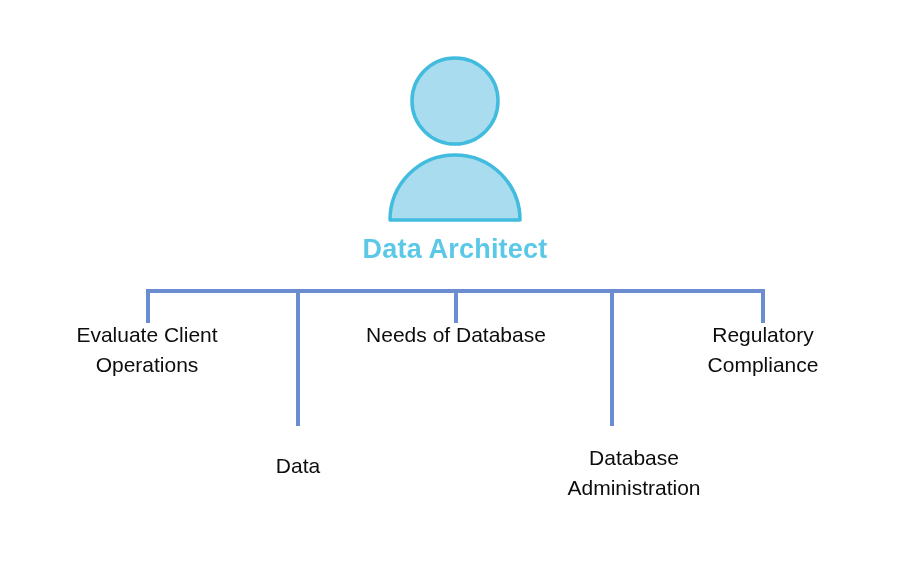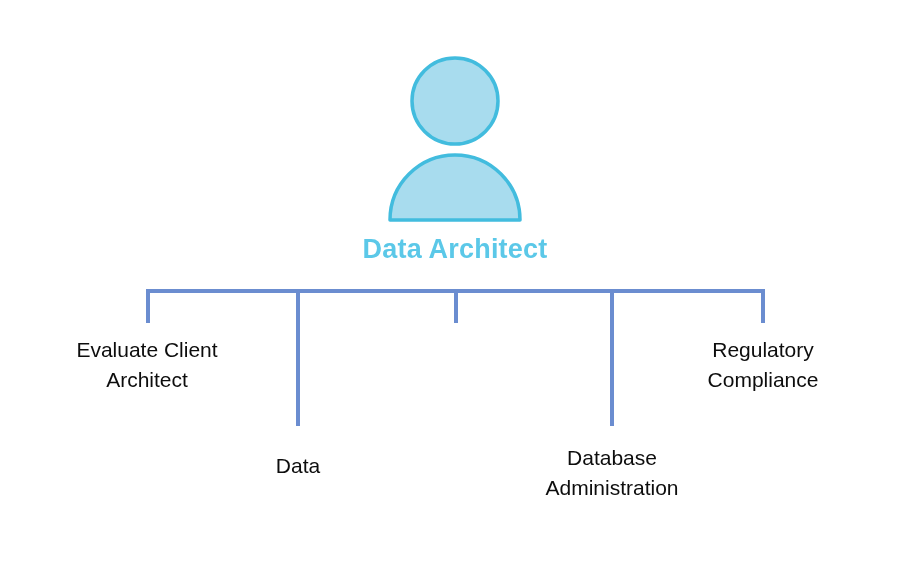--- a/index.html
+++ b/index.html
@@ -60,27 +60,27 @@
     font-size: 21px;
     font-weight: normal;
     color: #0d0d0d;
     line-height: 30px;
     white-space: nowrap;
   }
   .leaf-label .line {
     display: block;
   }
 
-  .row-upper { top: 335px; }
+  .row-upper { top: 320px; }
   .row-lower { top: 443px; }
 
   #leaf-0 { left: 17px;  width: 260px; }
   #leaf-1 { left: 168px; width: 260px; margin-top: 8px; }
   #leaf-2 { left: 326px; width: 260px; }
-  #leaf-3 { left: 482px; width: 260px; }
+  #leaf-3 { left: 504px; width: 260px; }
   #leaf-4 { left: 633px; width: 260px; }
 </style>
 </head>
 <body>
 
 <div id="diagram-root">
 
   <svg id="person-icon" viewBox="0 0 145 176" aria-hidden="true">
     <circle cx="70" cy="51" r="43" fill="#A8DCEE" stroke="#42BCDE" stroke-width="3.5"></circle>
     <path d="M 5 170 A 65 65 0 0 1 135 170 Z" fill="#A8DCEE" stroke="#42BCDE" stroke-width="3.5" stroke-linejoin="round"></path>
@@ -94,28 +94,29 @@
       <line x1="148" y1="289" x2="148" y2="323"></line>
       <line x1="298" y1="289" x2="298" y2="426"></line>
       <line x1="456" y1="289" x2="456" y2="323"></line>
       <line x1="612" y1="289" x2="612" y2="426"></line>
       <line x1="763" y1="289" x2="763" y2="323"></line>
     </g>
   </svg>
 
   <div id="leaf-0" class="leaf-label row-upper">
     <span class="line">Evaluate Client</span>
-    <span class="line">Architect</span>
+    <span class="line">Operations</span>
   </div>
 
   <div id="leaf-1" class="leaf-label row-lower">
     <span class="line">Data</span>
   </div>
 
   <div id="leaf-2" class="leaf-label row-upper">
+    <span class="line">Needs of Database</span>
   </div>
 
   <div id="leaf-3" class="leaf-label row-lower">
     <span class="line">Database</span>
     <span class="line">Administration</span>
   </div>
 
   <div id="leaf-4" class="leaf-label row-upper">
     <span class="line">Regulatory</span>
     <span class="line">Compliance</span>

